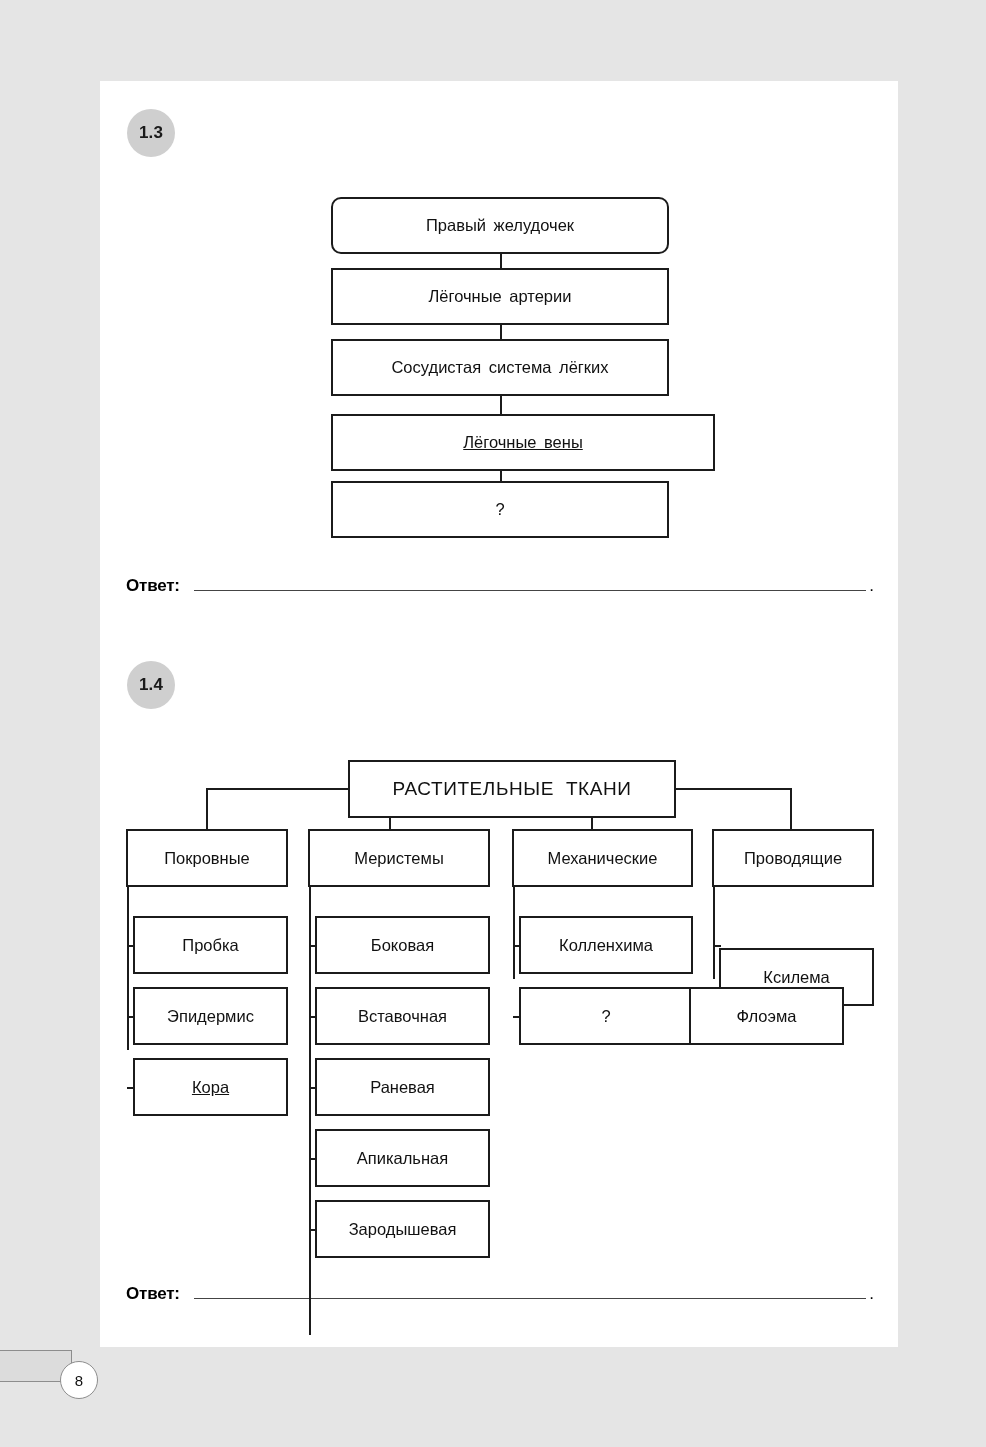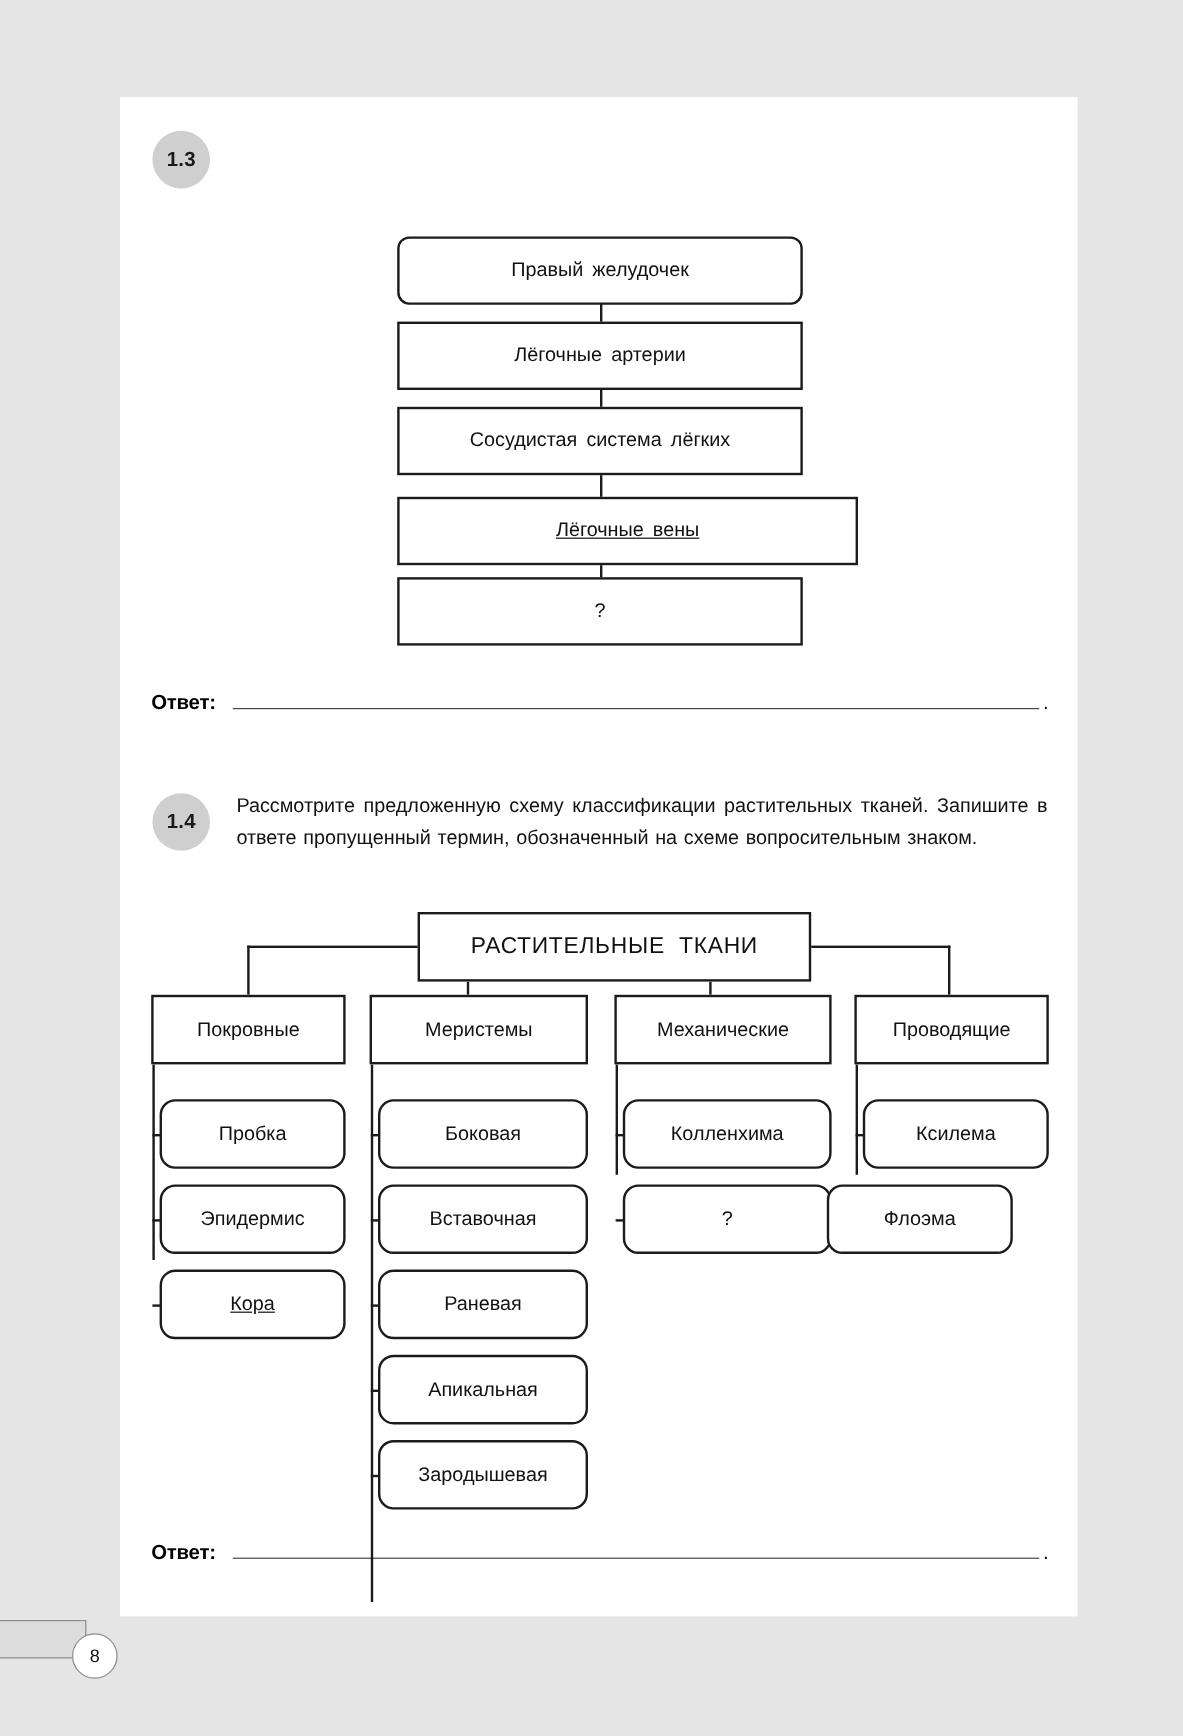--- a/index.html
+++ b/index.html
@@ -77,21 +77,21 @@
     border: 2px solid #1b1b1b;
     background: #fff;
     display: flex;
     align-items: center;
     justify-content: center;
     font-size: 16.5px;
     color: #111;
     word-spacing: 3px;
     z-index: 2;
   }
-  .box.sub { border-width: 2px; border-radius: 13px; }
+  .box.sub { border-width: 2px; }
   .box.root {
     font-size: 19px;
     letter-spacing: 0.6px;
     word-spacing: 6px;
   }
   .line-v, .line-h {
     position: absolute;
     background: #1b1b1b;
     z-index: 1;
   }
@@ -147,21 +147,20 @@
     <div class="box" style="left:231px; top:400px; width:338px; height:57px;">?</div>
   </div>
 
   <div class="answer-row" style="left:26px; top:496px; width:748px;">
     <span class="answer-label">Ответ:</span>
     <span class="answer-rule" style="flex:1;"></span>
     <span class="answer-dot">.</span>
   </div>
 
   <div class="badge" style="left:27px; top:580px;">1.4</div>
-  <div class="task-text" style="left:97px; top:578px; width:676px;">Рассмотрите предложенную схему классификации растительных тканей. Запишите в ответе пропущенный термин, обозначенный на схеме вопросительным знаком.</div>
 
   <div>
 
     <div class="box root" style="left:248px; top:679px; width:328px; height:58px;">РАСТИТЕЛЬНЫЕ ТКАНИ</div>
 
     <div class="line-h" style="left:106px; top:707px; width:144px;"></div>
     <div class="line-v" style="left:106px; top:707px; height:41px;"></div>
 
     <div class="line-h" style="left:574px; top:707px; width:118px;"></div>
     <div class="line-v" style="left:690px; top:707px; height:41px;"></div>
@@ -195,21 +194,21 @@
     <div class="line-v" style="left:413px; top:806px; height:92px;"></div>
     <div class="line-h" style="left:413px; top:864px; width:8px;"></div>
     <div class="line-h" style="left:413px; top:935px; width:8px;"></div>
     <div class="box sub" style="left:419px; top:835px; width:174px; height:58px;">Колленхима</div>
     <div class="box sub" style="left:419px; top:906px; width:174px; height:58px;">?</div>
 
     <div class="box" style="left:612px; top:748px; width:162px; height:58px;">Проводящие</div>
     <div class="line-v" style="left:613px; top:806px; height:92px;"></div>
     <div class="line-h" style="left:613px; top:864px; width:8px;"></div>
     <div class="line-h" style="left:613px; top:935px; width:8px;"></div>
-    <div class="box sub" style="left:619px; top:835px; width:155px; height:58px;">Ксилема</div>
+    <div class="box sub" style="left:619px; top:867px; width:155px; height:58px;">Ксилема</div>
     <div class="box sub" style="left:589px; top:906px; width:155px; height:58px;">Флоэма</div>
   </div>
 
   <div class="answer-row" style="left:26px; top:1204px; width:748px;">
     <span class="answer-label">Ответ:</span>
     <span class="answer-rule" style="flex:1;"></span>
     <span class="answer-dot">.</span>
   </div>
 
 </div>

